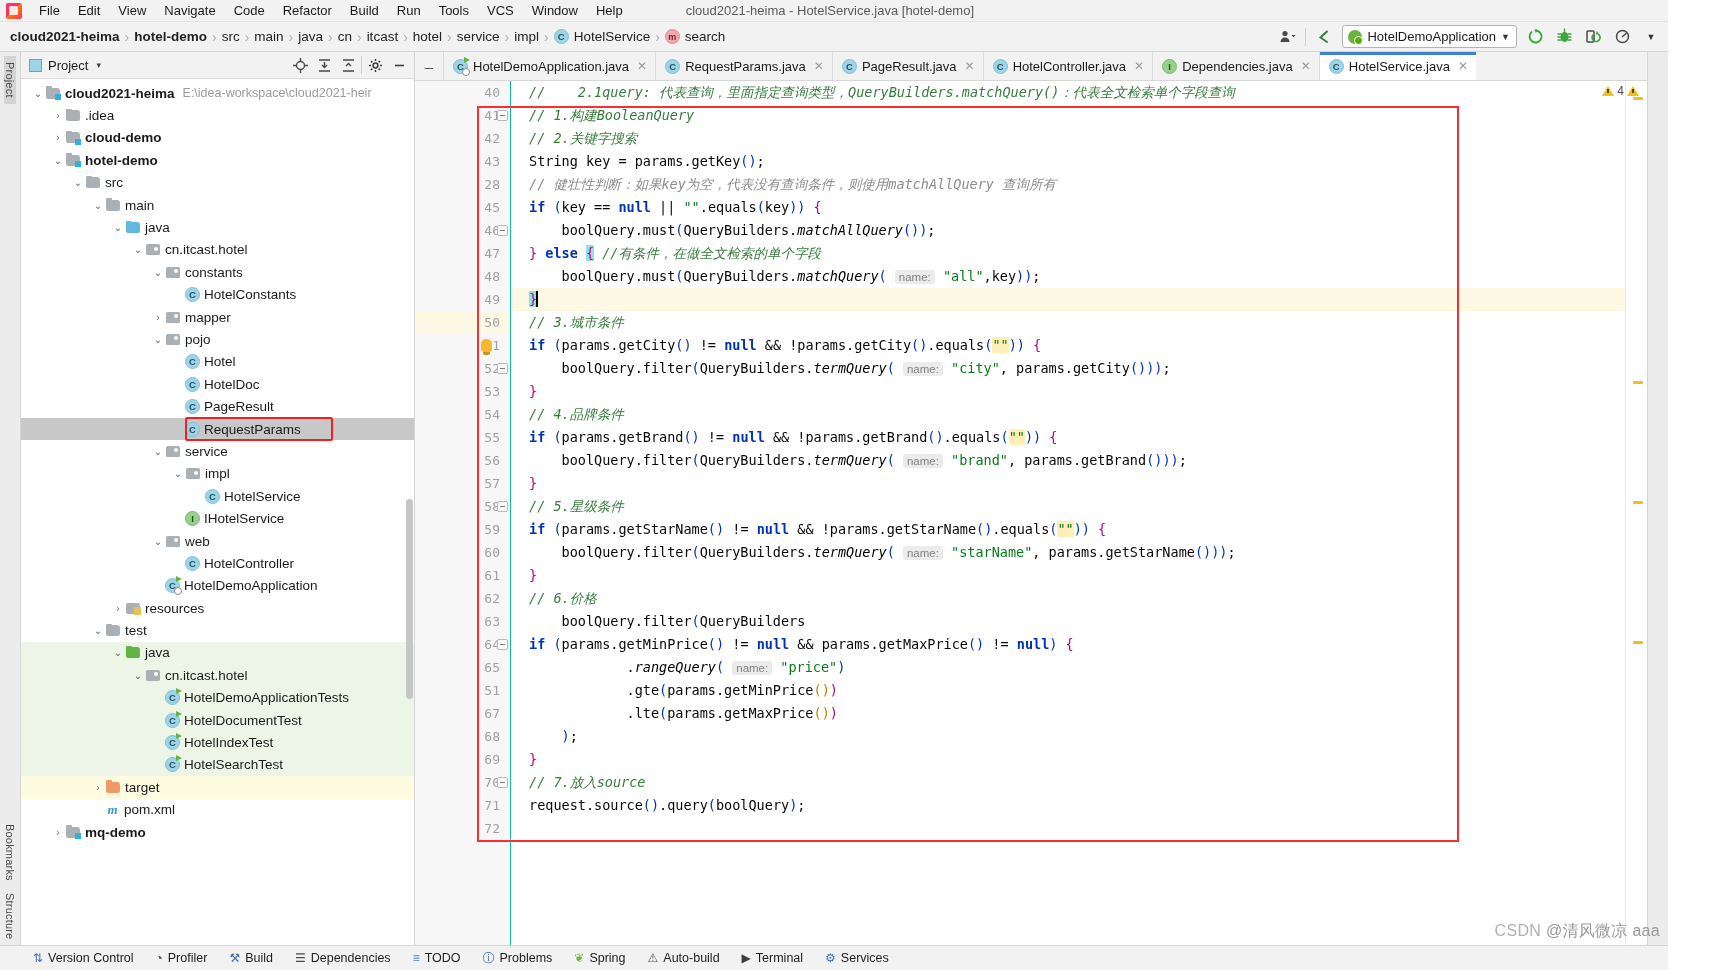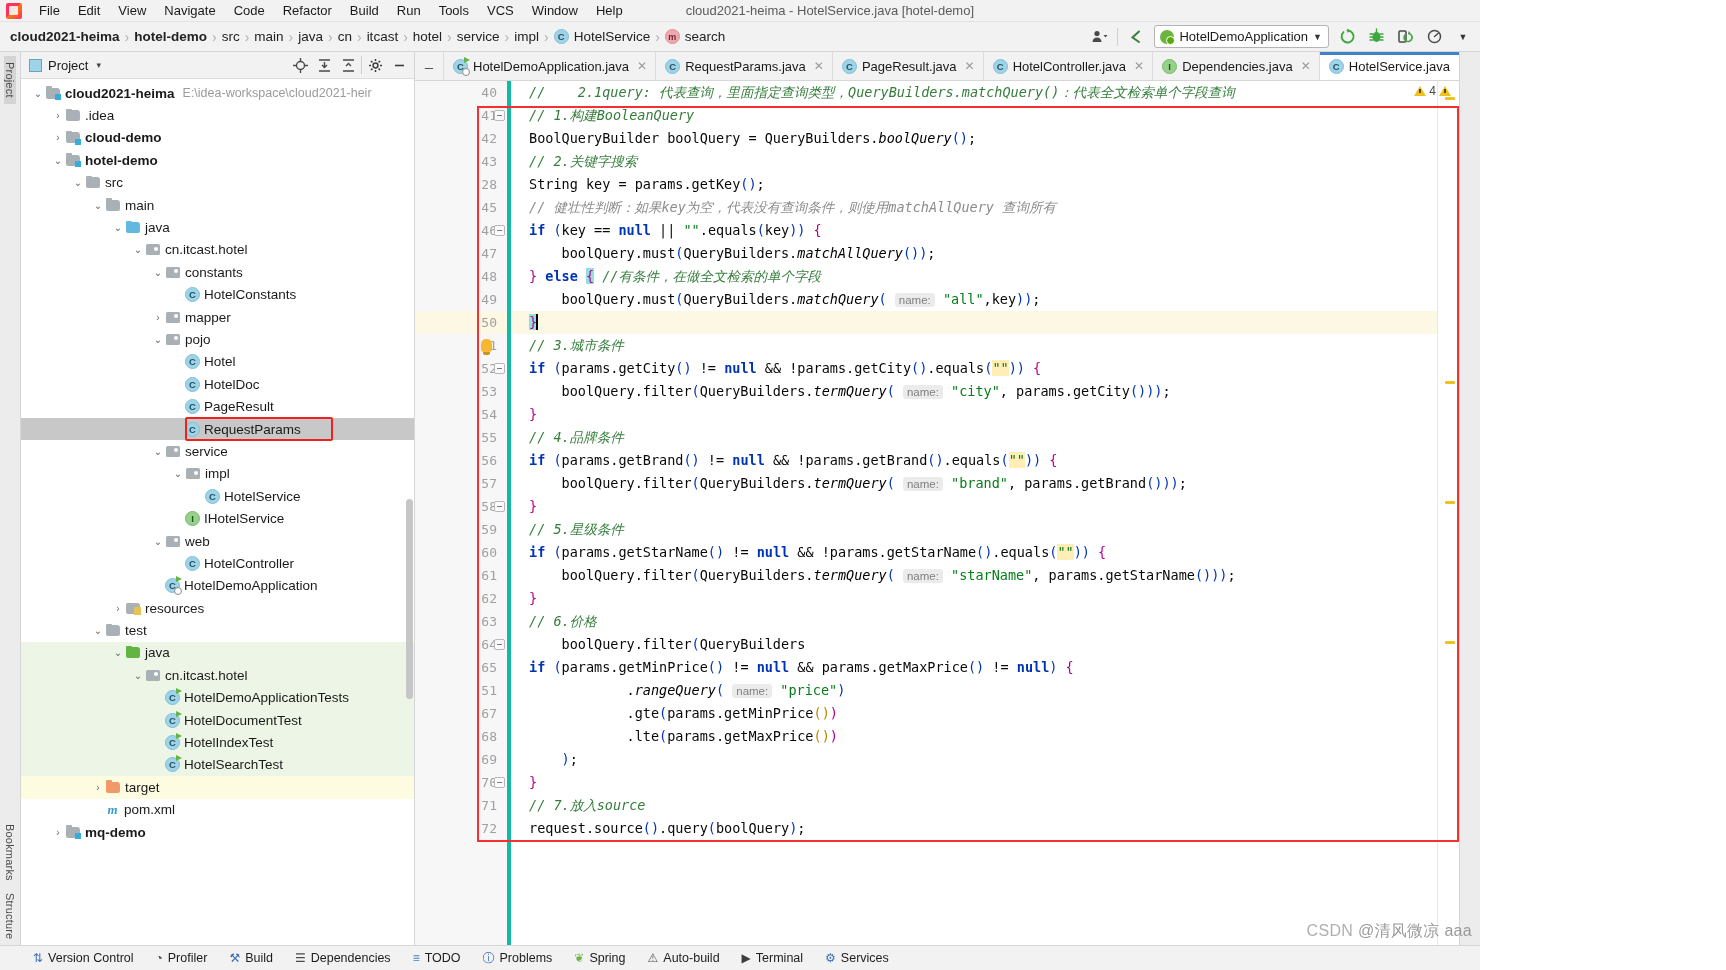--- a/index.html
+++ b/index.html
@@ -3,21 +3,21 @@
 <meta charset="utf-8">
 <style>
   * { box-sizing: border-box; margin: 0; padding: 0; }
   html, body {
     width: 1726px; height: 970px;
     font-family: "Liberation Sans", sans-serif;
     font-size: 13px;
     background: #ffffff;
     overflow: hidden;
   }
-  .app { position: relative; width: 1480px; height: 970px; display: flex; flex-direction: column; }
+  .app { position: relative; width: 1668px; height: 970px; display: flex; flex-direction: column; }
 
   
   .menubar {
     height: 22px; background: #f2f2f2; display: flex; align-items: center;
     padding-left: 4px; border-bottom: 1px solid #e3e3e3; flex: none;
   }
   .app-logo {
     width: 16px; height: 16px; margin: 0 8px 0 2px; flex: none; position: relative;
     background: linear-gradient(135deg,#fe315d 0%,#fe315d 45%,#f97a12 48%,#fe315d 100%);
     border-radius: 2px;
@@ -202,21 +202,21 @@
   }
   .tab.active { background: #ffffff; }
   .tab.active::after {
     content: ""; position: absolute; left: 0; right: 0; top: 0; height: 2.5px;
     background: #4083c9;
   }
   .tab .x { color: #9a9a9a; font-size: 12px; margin-left: 3px; }
 
   .editor-area { flex: 1; display: flex; min-height: 0; position: relative; background: #fff; }
   .gutter {
-    width: 96px; background: #f7f7f7; border-right: 4px solid #14b8a6;
+    width: 96px; background: #f7f7f7; border-right: 1px solid #14b8a6;
     flex: none; padding-top: 0px; position: relative; overflow: hidden;
   }
   .gline {
     height: 23px; display: flex; align-items: center; justify-content: flex-end;
     padding-right: 10px; font-family: "DejaVu Sans Mono", monospace;
     font-size: 13px; color: #a0a0a0;
   }
   .gline.cur { background: #fcf8e4; }
   .fold {
     position: absolute; right: 2px; width: 11px; height: 11px;
@@ -746,21 +746,20 @@
             <div class="fold" style="top: 144px;"></div>
             <div class="fold" style="top: 282px;"></div>
             <div class="fold" style="top: 420px;"></div>
             <div class="fold" style="top: 558px;"></div>
             <div class="fold" style="top: 696px;"></div>
             <div class="bulb" style="top: 258px;"></div>
           </div>
         <div class="code" id="code">
             <div class="cline"><span class="cmg">//    2.1query: 代表查询，里面指定查询类型，QueryBuilders.matchQuery()：代表全文检索单个字段查询</span></div>
             <div class="cline"><span class="cmg">// 1.构建BooleanQuery</span></div>
-            <div class="cline">BoolQueryBuilder boolQuery = QueryBuilders.<span class="mi">boolQuery</span><span class="brc">()</span>;</div>
             <div class="cline"><span class="cmg">// 2.关键字搜索</span></div>
             <div class="cline">String key = params.getKey<span class="brc">()</span>;</div>
             <div class="cline"><span class="cm">// 健壮性判断：如果key为空，代表没有查询条件，则使用matchAllQuery 查询所有</span></div>
             <div class="cline"><span class="kw">if</span> <span class="brc">(</span>key == <span class="kw">null</span> || <span class="st">""</span>.equals<span class="brc">(</span>key<span class="brc">))</span> <span class="pp">{</span></div>
             <div class="cline">    boolQuery.must<span class="brc">(</span>QueryBuilders.<span class="mi">matchAllQuery</span><span class="brc">())</span>;</div>
             <div class="cline"><span class="pp">}</span> <span class="kw">else</span> <span class="sel-brace pp">{</span> <span class="cmg">//有条件，在做全文检索的单个字段</span></div>
             <div class="cline">    boolQuery.must<span class="brc">(</span>QueryBuilders.<span class="mi">matchQuery</span><span class="brc">(</span> <span class="hint">name:</span> <span class="st">"all"</span>,key<span class="brc">))</span>;</div>
             <div class="cline cur"><span class="sel-brace pp">}</span><span class="caret-bar"></span></div>
             <div class="cline"><span class="cmg">// 3.城市条件</span></div>
             <div class="cline"><span class="kw">if</span> <span class="brc">(</span>params.getCity<span class="brc">()</span> != <span class="kw">null</span> &amp;&amp; !params.getCity<span class="brc">()</span>.equals<span class="brc">(</span><span class="stt">""</span><span class="brc">))</span> <span class="pp">{</span></div>

